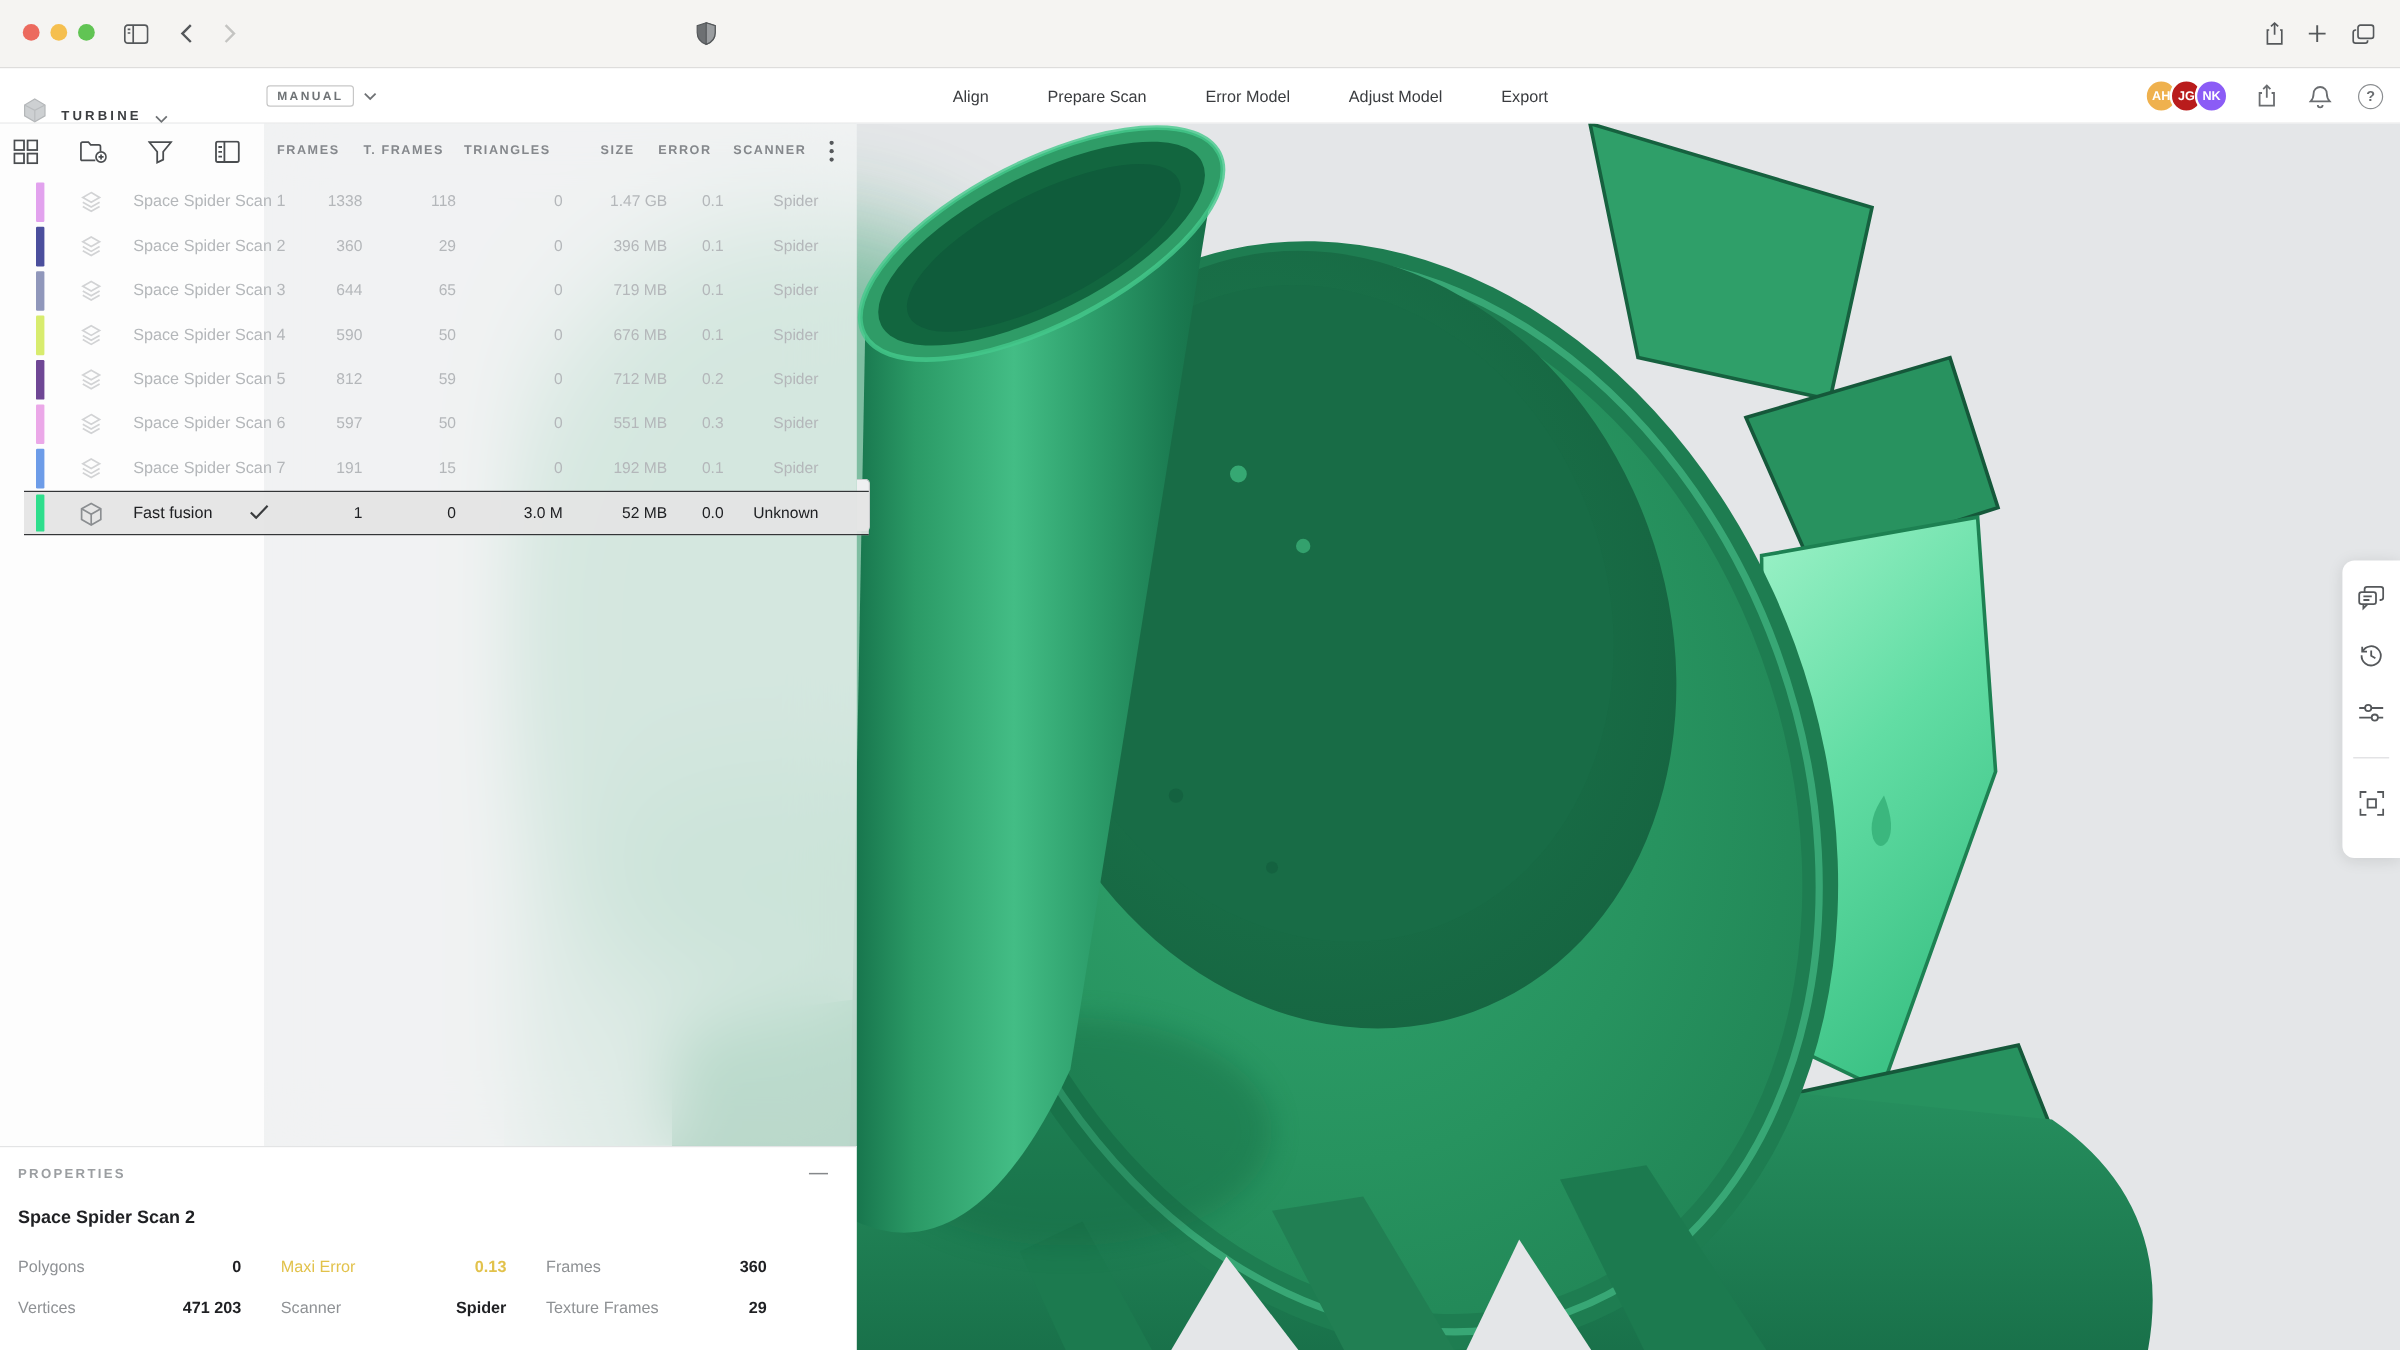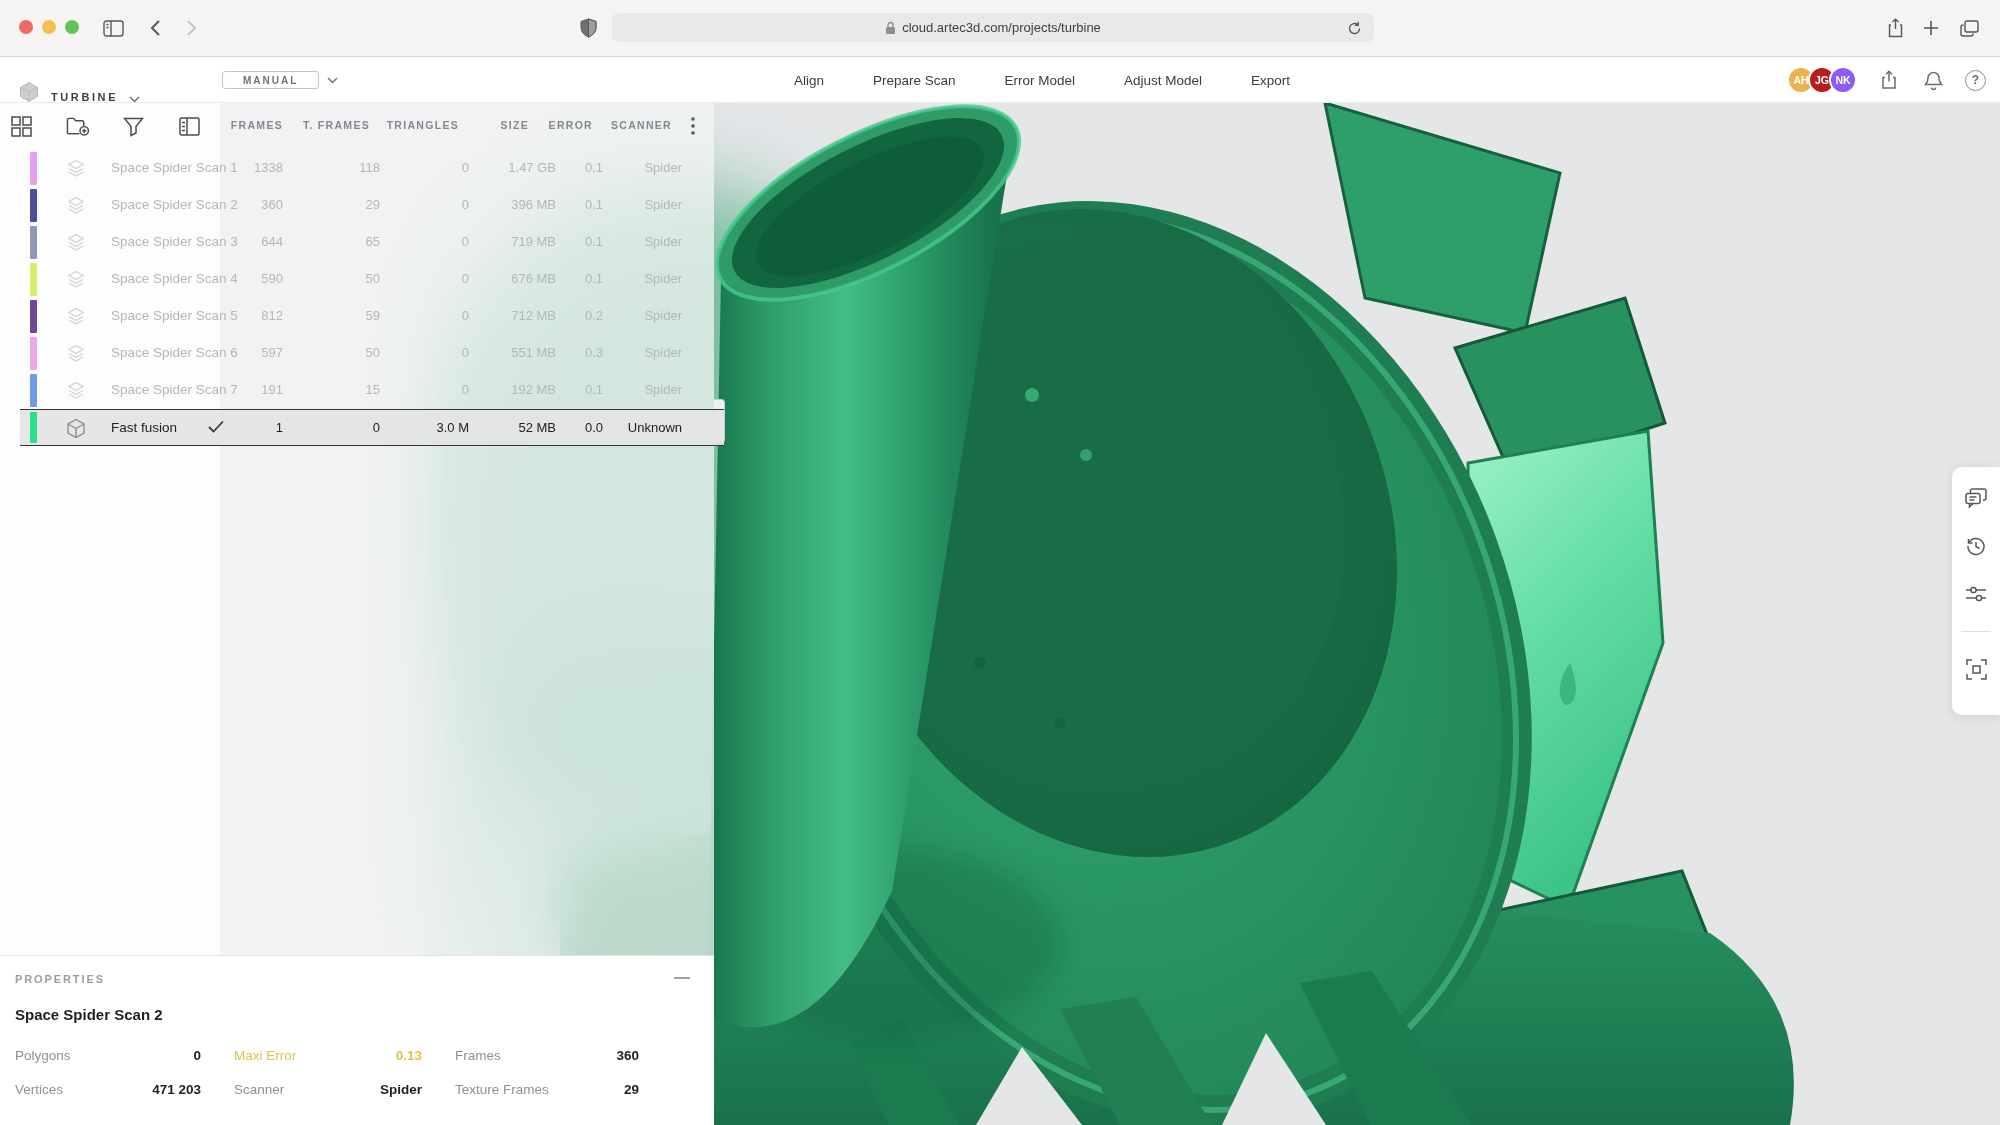--- a/index.html
+++ b/index.html
@@ -18,21 +18,21 @@
   .chrome-btn.disabled svg { stroke:#c4c4c2; }
   .url-bar { position:absolute; left:612px; top:13px; width:762px; height:29px; background:#ebe9e7;
     border-radius:7px; display:flex; align-items:center; justify-content:center; color:#3e4042; font-size:13px; }
   .url-bar .lock { margin-right:6px; display:flex; }
   .url-refresh { position:absolute; right:10px; top:5px; }
 
   
   .app-header { position:absolute; left:0; top:57px; width:100%; height:46px; background:#fff; border-bottom:1px solid #ebebeb; }
   .project { position:absolute; left:18px; top:0; height:46px; display:flex; align-items:flex-end; gap:11px; }
   .project-name { font-size:11px; letter-spacing:2.6px; color:#3d3f42; font-weight:600; }
-  .chip { border:1px solid #c7c7c7; border-radius:3px; padding:3px 20px 2px; font-size:10px; letter-spacing:2px; color:#6f7376; font-weight:600; }
+  .chip { border:1px solid #c7c7c7; border-radius:3px; padding:3px 8px 2px; font-size:10px; letter-spacing:2px; color:#6f7376; font-weight:600; }
   .mode-group { position:absolute; left:222px; top:0; height:46px; display:flex; align-items:center; gap:8px; }
   .nav { position:absolute; left:84px; right:0; top:0; height:46px; display:flex; align-items:center; justify-content:center; gap:49px; }
   .nav-item { font-size:13.5px; color:#3a3c3f; cursor:pointer; }
   .header-right { position:absolute; right:14px; top:0; height:46px; display:flex; align-items:center; gap:20px; }
   .avatar-group { display:flex; }
   .avatar { width:28px; height:28px; border-radius:50%; border:2px solid #fff; margin-left:-7px;
     display:flex; align-items:center; justify-content:center; color:#fff; font-size:10.5px; font-weight:700; }
   .avatar:first-child { margin-left:16px; }
   .hdr-icon { width:24px; height:24px; display:flex; align-items:center; justify-content:center; }
 
@@ -55,21 +55,21 @@
   .col-label { position:absolute; top:16px; font-size:10.5px; letter-spacing:1.3px; color:#85888c; font-weight:600; }
   .kebab { position:absolute; left:686px; top:13px; width:14px; height:20px; display:flex; align-items:center; justify-content:center; }
 
   .scan-rows { position:absolute; left:0; top:47px; width:724px;padding-left:20px; }
   .row { position:relative; height:37px; }
   .row .bar { position:absolute; left:10px; top:2px; bottom:2px; width:7px; background:var(--bar); border-radius:1px; }
   .row-icon { position:absolute; left:46px; top:8px; width:22px; height:22px; }
   .row-name { position:absolute; left:91px; top:10px; font-size:13.5px; color:#202124; }
   .row-check { position:absolute; left:188px; top:10px; }
   .cell { position:absolute; top:10px; font-size:13px; color:#202124; }
-  .c-frames{ right:441px; } .c-tframes{ right:344px; } .c-triangles{ right:255px; }
+  .c-frames{ right:422px; } .c-tframes{ right:344px; } .c-triangles{ right:255px; }
   .c-size{ right:168px; } .c-error{ right:121px; } .c-scanner{ right:42px; }
   .h-frames{ right:431px; } .h-tframes{ right:344px; } .h-triangles{ right:255px; }
   .h-size{ right:185px; } .h-error{ right:121px; } .h-scanner{ right:42px; }
   .row.dim .row-name, .row.dim .cell { color:#b4b7ba; }
   .row.dim .row-icon { opacity:.45; }
   .row.selected { background:rgba(228,228,228,0.92); border-top:1.5px solid #333537; border-bottom:1.5px solid #333537; }
   .row .icon-cube { display:none; }
   .row.cube-row .icon-cube { display:block; }
 
   
@@ -119,35 +119,20 @@
     <div class="chrome-btn disabled" style="left:178px;">
       <svg class="ic" width="12" height="18" viewBox="0 0 12 18" fill="none" stroke-width="2">
           <polyline points="2,2 9,9 2,16"></polyline>
         </svg>
     </div>
     <div class="chrome-btn" style="left:574px;">
       <svg class="ic" width="17" height="20" viewBox="0 0 17 20">
           <path d="M8.5 1 L16 3.5 V9 C16 14.2 12.5 17.5 8.5 19 C4.5 17.5 1 14.2 1 9 V3.5 Z" fill="#6d7073"></path>
           <path d="M8.5 1 L16 3.5 V9 C16 14.2 12.5 17.5 8.5 19 Z" fill="#9a9da0"></path>
         </svg>
-    </div>
-    <div class="url-bar">
-      <span class="lock">
-        <svg class="ic" width="11" height="14" viewBox="0 0 11 14">
-            <rect x="1" y="6" width="9" height="7" rx="1.5" fill="#8b8e91"></rect>
-            <path d="M3 6 V4 a2.5 2.5 0 0 1 5 0 V6" fill="none" stroke="#8b8e91" stroke-width="1.4"></path>
-          </svg>
-      </span>
-      <span>cloud.artec3d.com/projects/turbine</span>
-      <span class="chrome-btn url-refresh" style="width:20px;height:20px;">
-        <svg class="ic" width="15" height="15" viewBox="0 0 15 15" fill="none" stroke="#6a6d70" stroke-width="1.4">
-            <path d="M12.5 7.5 a5 5 0 1 1 -1.7 -3.7"></path>
-            <polyline points="11.2,0.8 11.2,4.2 7.9,4.2" fill="none"></polyline>
-          </svg>
-      </span>
     </div>
     <div class="chrome-btn" style="left:1881px;">
       <svg class="ic" width="17" height="20" viewBox="0 0 17 20" fill="none" stroke="#55585b" stroke-width="1.4">
           <path d="M4 7 H2.5 V18.5 H14.5 V7 H13"></path>
           <line x1="8.5" y1="1.5" x2="8.5" y2="11"></line>
           <polyline points="5.5,4 8.5,1.2 11.5,4"></polyline>
         </svg>
     </div>
     <div class="chrome-btn" style="left:1917px;">
       <svg class="ic" width="16" height="16" viewBox="0 0 16 16" stroke="#55585b" stroke-width="1.6">

